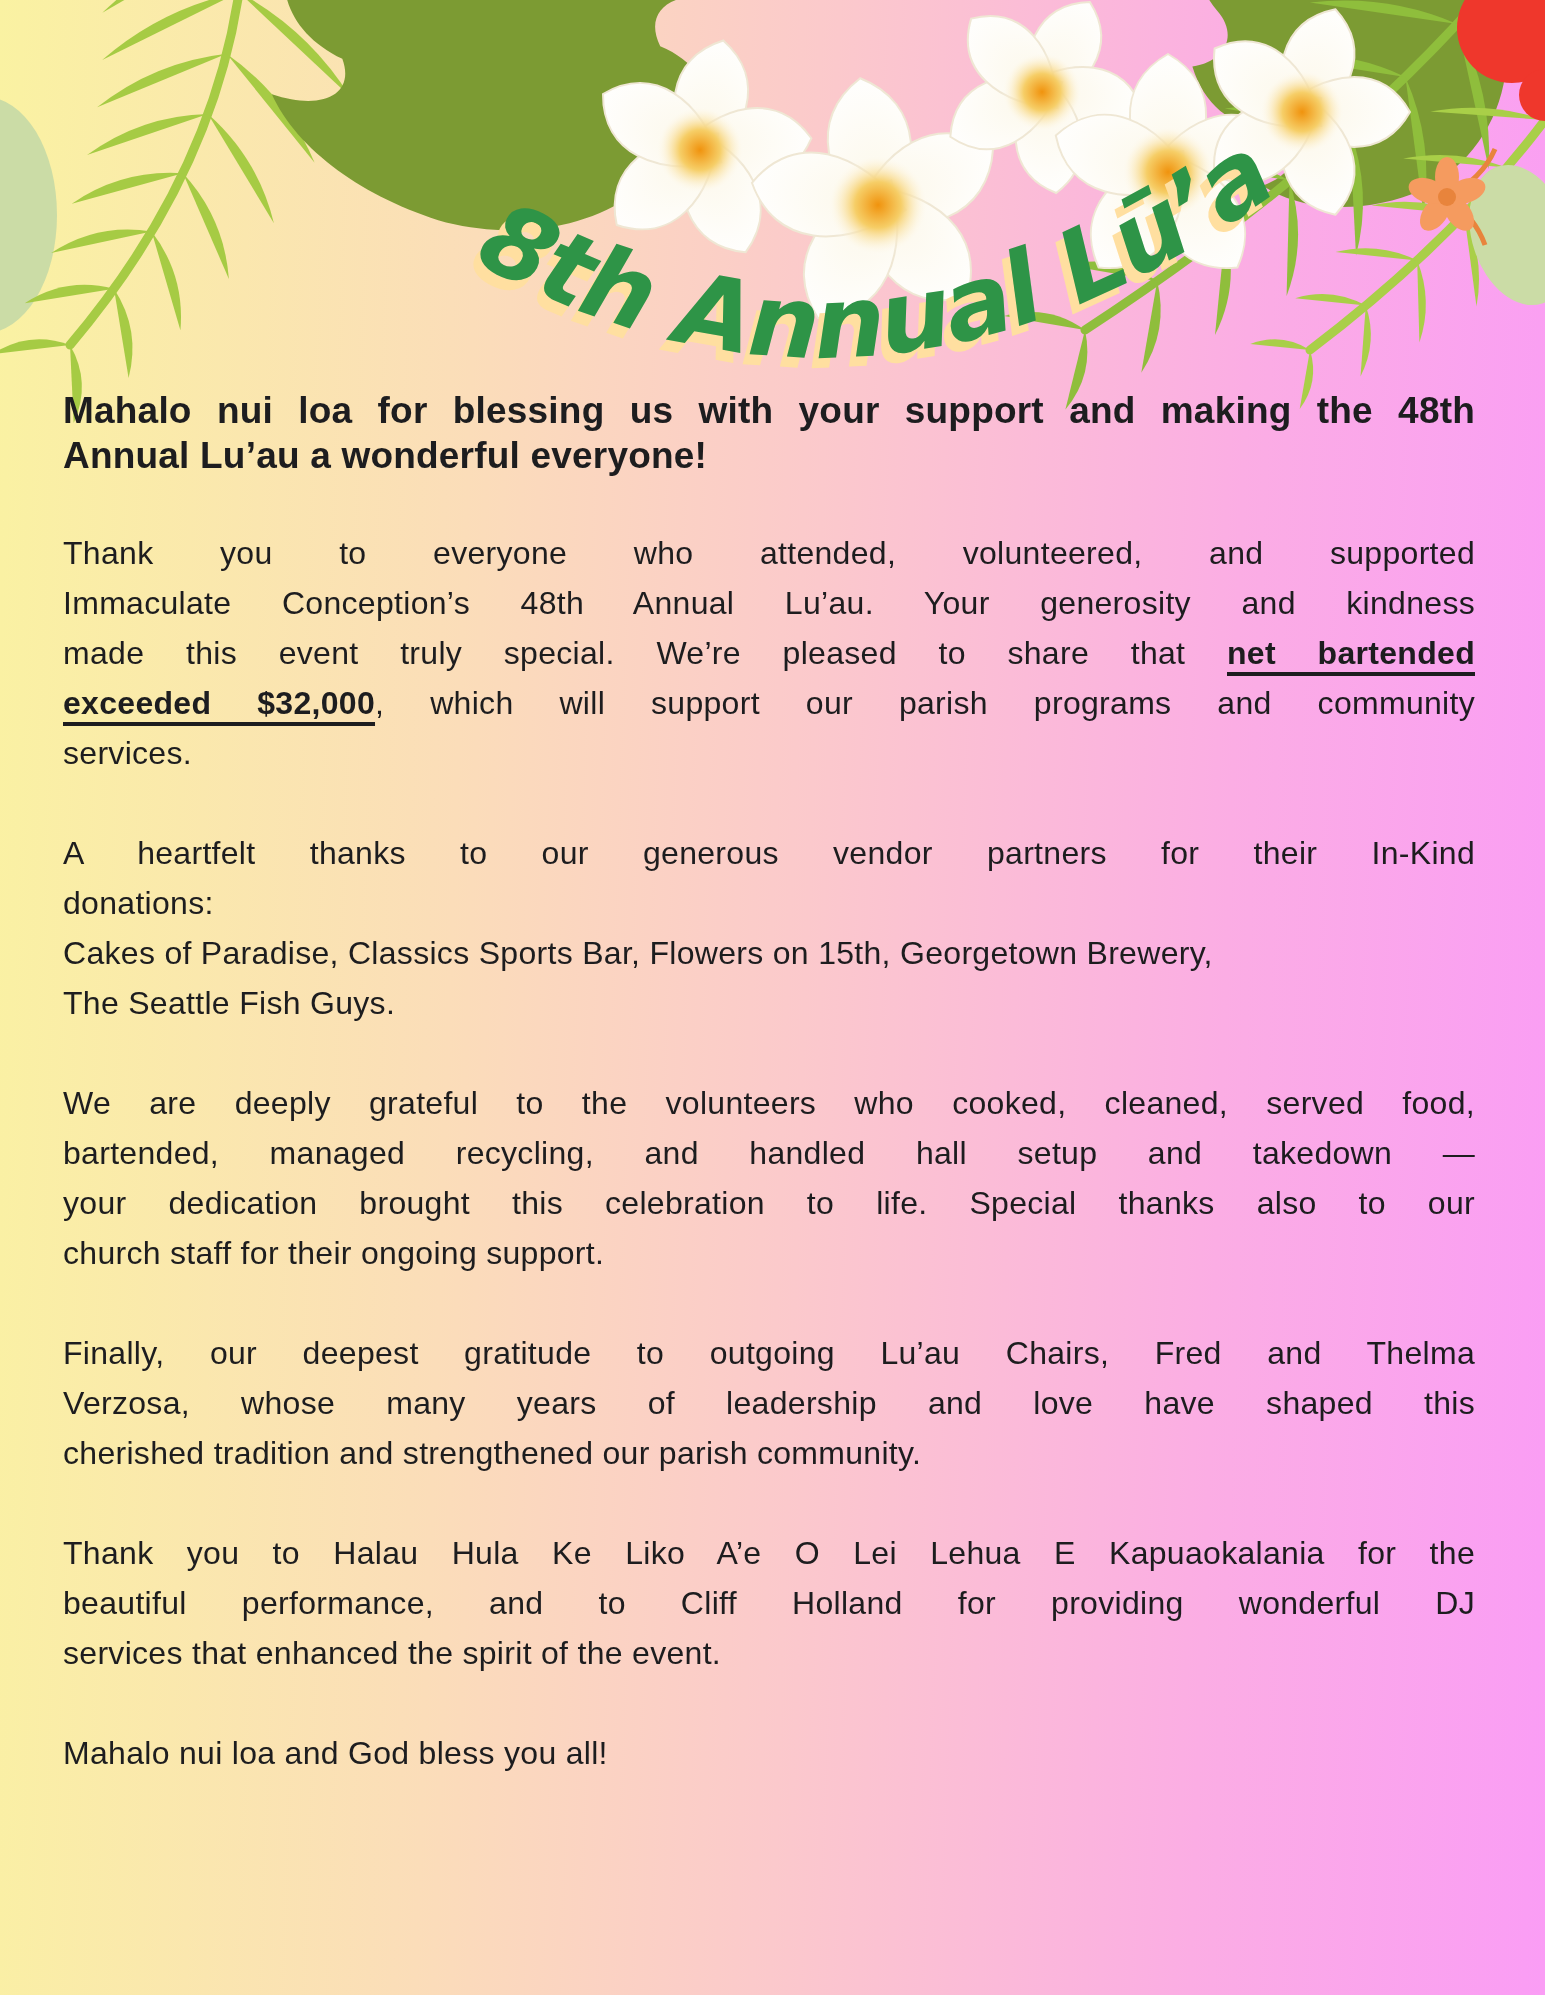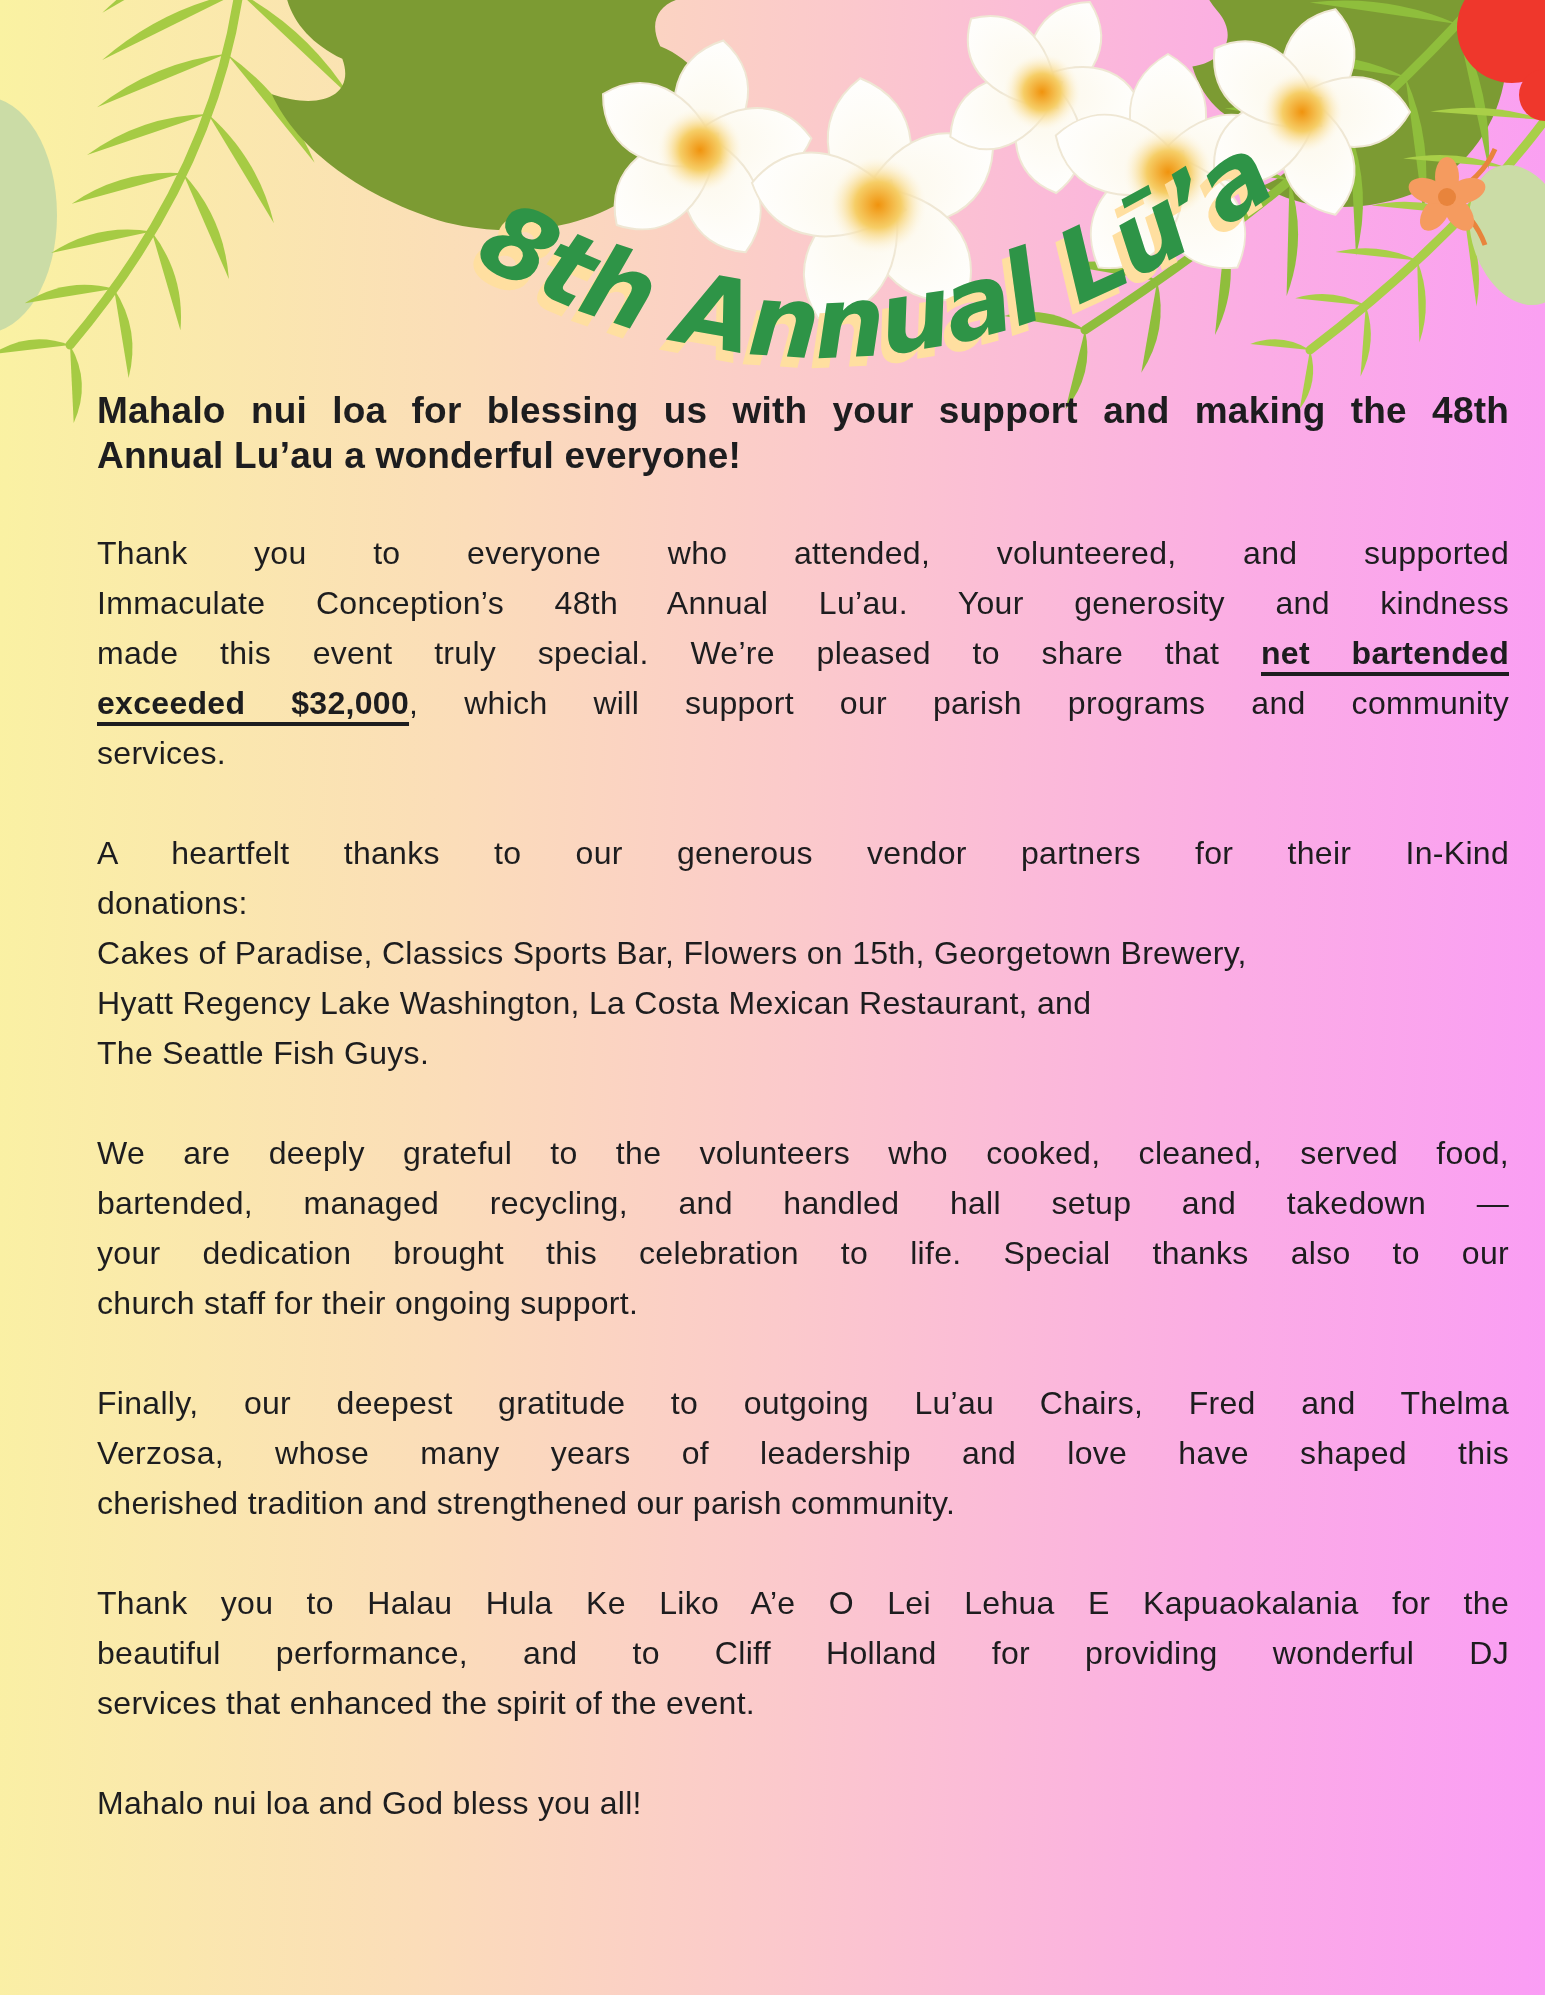--- a/index.html
+++ b/index.html
@@ -12,21 +12,21 @@
   }
   .decor-layer,.title-layer{
     position:absolute;left:0;top:0;pointer-events:none;
   }
   .title-text{
     font-family:"DejaVu Sans","Liberation Sans",sans-serif;
     font-weight:bold;font-style:oblique;
     font-size:100px;text-anchor:middle;letter-spacing:-2px;
   }
   .content{
-    position:absolute;left:63px;width:1412px;top:388px;margin-left:34px;
+    position:absolute;left:63px;width:1412px;top:388px;
   }
   .para{margin:0 0 50px 0;}
   .ln{
     font-size:32px;line-height:50px;letter-spacing:.3px;
     white-space:normal;
   }
   .heading .ln{font-weight:700;font-size:37px;line-height:45px;letter-spacing:.2px;}
   .j{text-align:justify;text-align-last:justify;}
   .hl{
     font-weight:700;
@@ -209,21 +209,20 @@
       <div class="ln j">Immaculate Conception’s 48th Annual Lu’au. Your generosity and kindness</div>
       <div class="ln j"><span>made this event truly special. We’re pleased to share that </span><span class="hl">net bartended</span></div>
       <div class="ln j"><span class="hl">exceeded $32,000</span><span>, which will support our parish programs and community</span></div>
       <div class="ln">services.</div>
     </section>
 
     <section class="para">
       <div class="ln j">A heartfelt thanks to our generous vendor partners for their In-Kind</div>
       <div class="ln">donations:</div>
       <div class="ln">Cakes of Paradise, Classics Sports Bar, Flowers on 15th, Georgetown Brewery,</div>
-      <div class="ln">Hyatt Regency Lake Washington, La Costa Mexican Restaurant, and</div>
       <div class="ln">The Seattle Fish Guys.</div>
     </section>
 
     <section class="para">
       <div class="ln j">We are deeply grateful to the volunteers who cooked, cleaned, served food,</div>
       <div class="ln j">bartended, managed recycling, and handled hall setup and takedown —</div>
       <div class="ln j">your dedication brought this celebration to life. Special thanks also to our</div>
       <div class="ln">church staff for their ongoing support.</div>
     </section>
 

